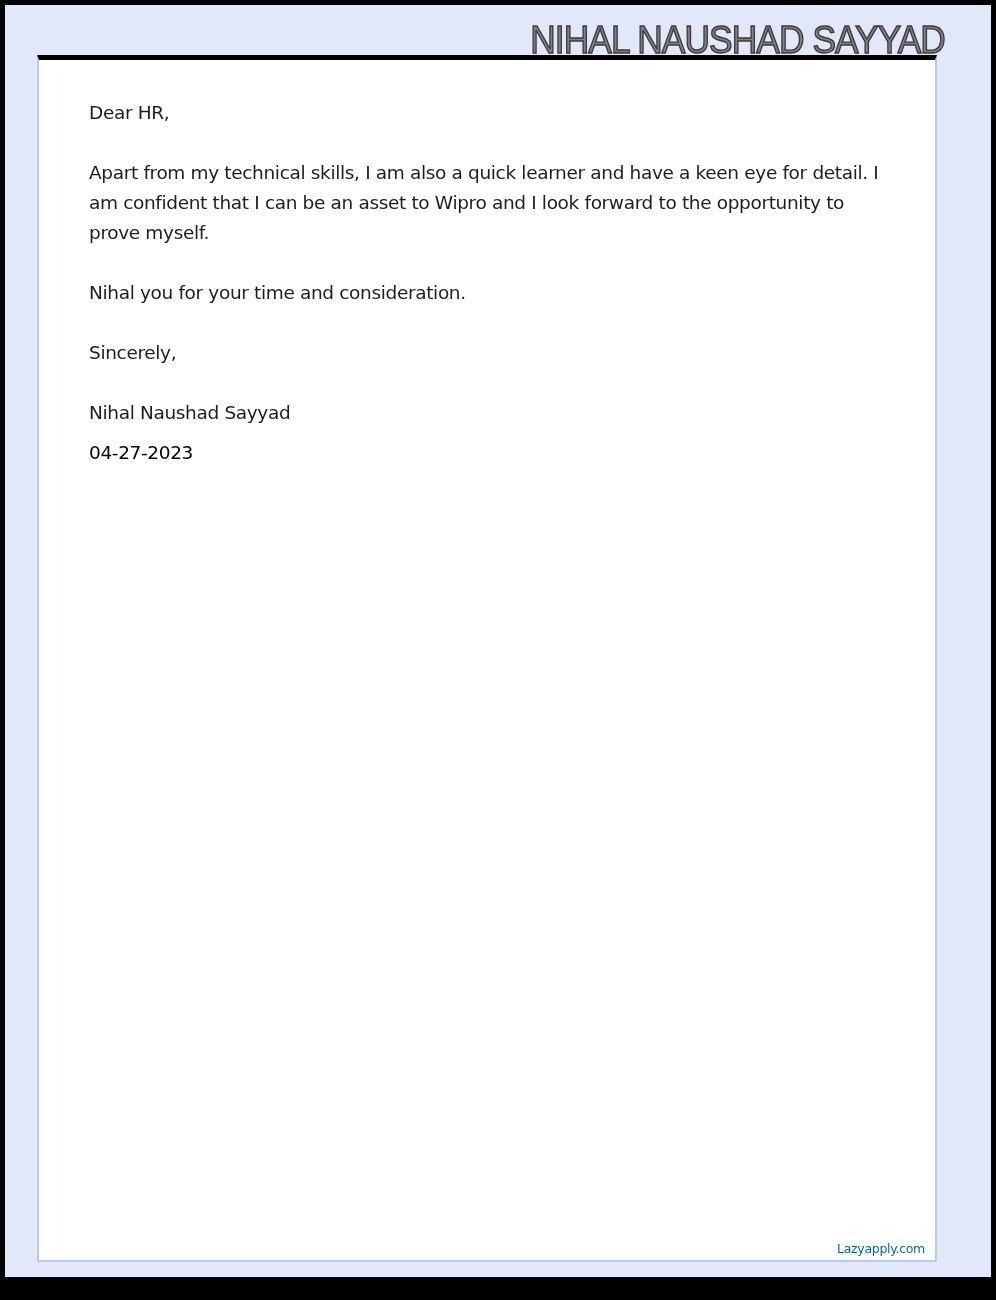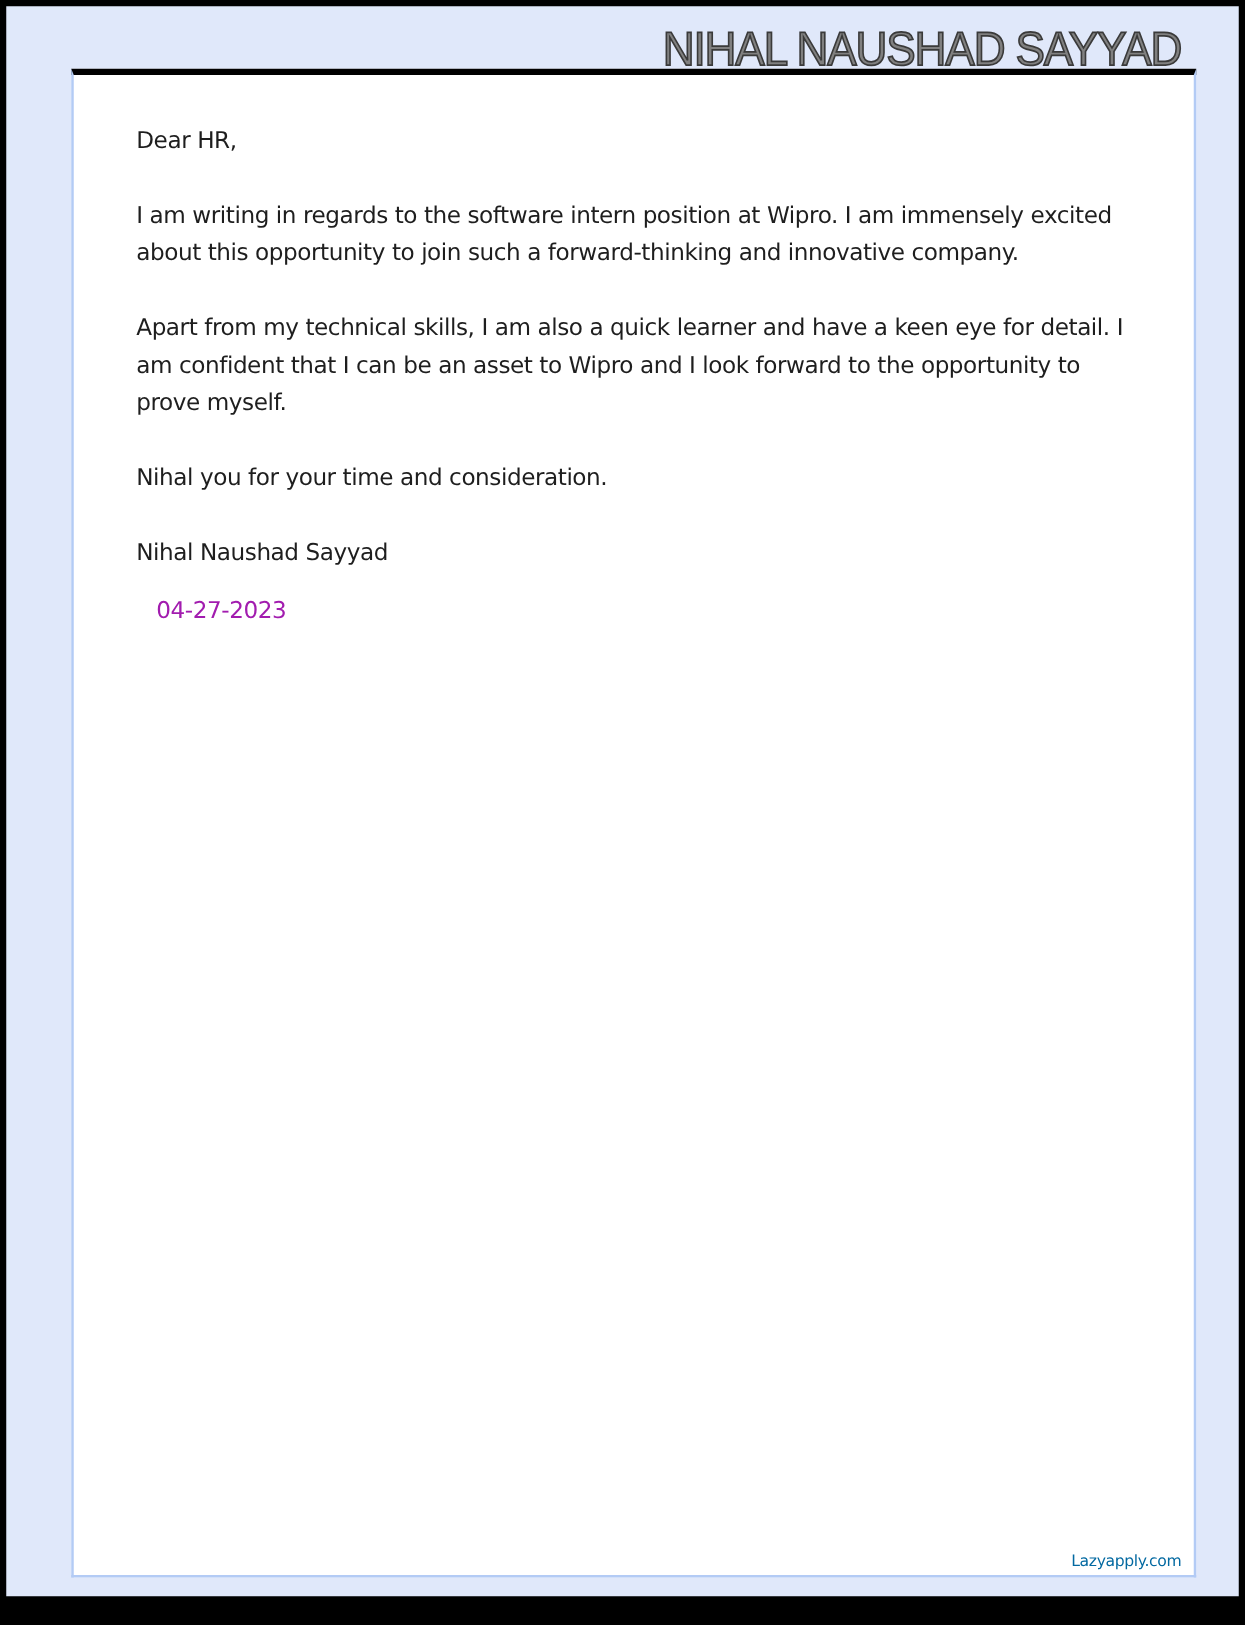--- a/index.html
+++ b/index.html
@@ -31,21 +31,21 @@
       line-height: 44px;
       letter-spacing: -1px;
       color: #808080;
       -webkit-text-stroke: 1.4px #3a3a3a;
       white-space: nowrap;
       transform: scaleX(0.93);
       transform-origin: right center;
     }
     .paper {
       position: absolute;
-      left: 52px;
+      left: 32px;
       top: 50px;
       width: 896px;
       height: 1200px;
       background: #ffffff;
       border-left: 2px solid #b3cbf5;
       border-right: 2px solid #b3cbf5;
       border-bottom: 2px solid #b3cbf5;
       border-top: 5px solid #000;
       box-sizing: content-box;
     }
@@ -60,44 +60,44 @@
       color: #1e1e1e;
       letter-spacing: -0.35px;
     }
     .letter p {
       margin: 0 0 30px 0;
     }
     .letter p.signature {
       margin-bottom: 10px;
     }
     .letter .date {
-      color: #a21caf;
-      margin: 16px;
+      color: #000000;
+      margin: 0;
     }
     .footer-brand {
       position: absolute;
       right: 10px;
       bottom: 4px;
       font-family: "DejaVu Sans", sans-serif;
       font-size: 12.5px;
       letter-spacing: -0.3px;
       color: #0369a1;
     }
   </style>
 </head>
 <body>
 
 <div class="frame">
   <div class="header-name">NIHAL NAUSHAD SAYYAD</div>
 
   <div class="paper">
     <div class="letter">
       <p>Dear HR,</p>
-      <p>I am writing in regards to the software intern position at Wipro. I am immensely excited about this opportunity to join such a forward-thinking and innovative company.</p>
       <p>Apart from my technical skills, I am also a quick learner and have a keen eye for detail. I am confident that I can be an asset to Wipro and I look forward to the opportunity to prove myself.</p>
       <p>Nihal you for your time and consideration.</p>
+      <p>Sincerely,</p>
       <p class="signature">Nihal Naushad Sayyad</p>
       <p class="date">04-27-2023</p>
     </div>
 
     <div class="footer-brand">Lazyapply.com</div>
   </div>
 </div>
 
 </body></html>

